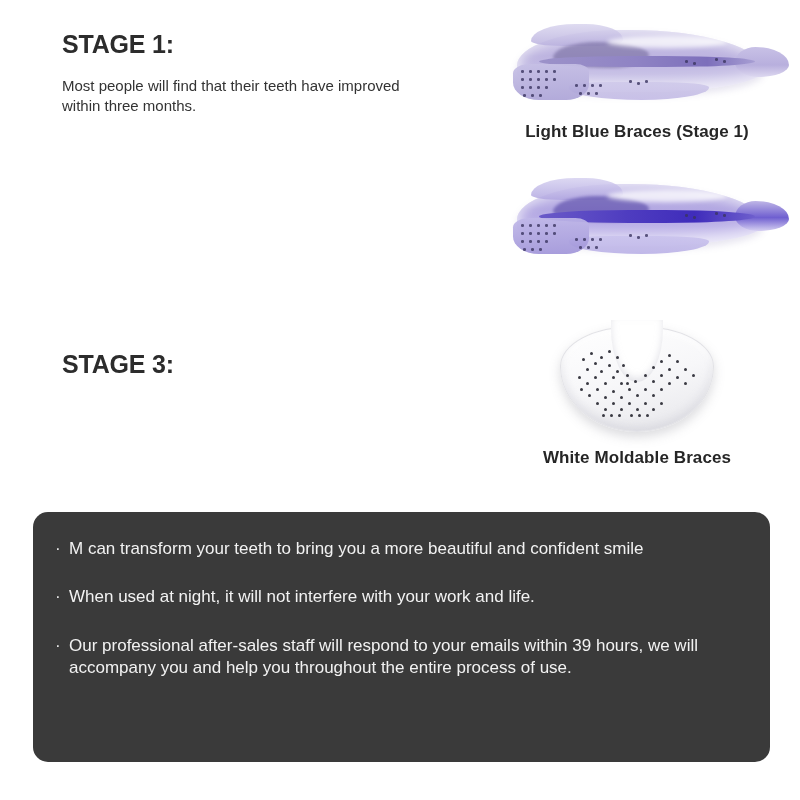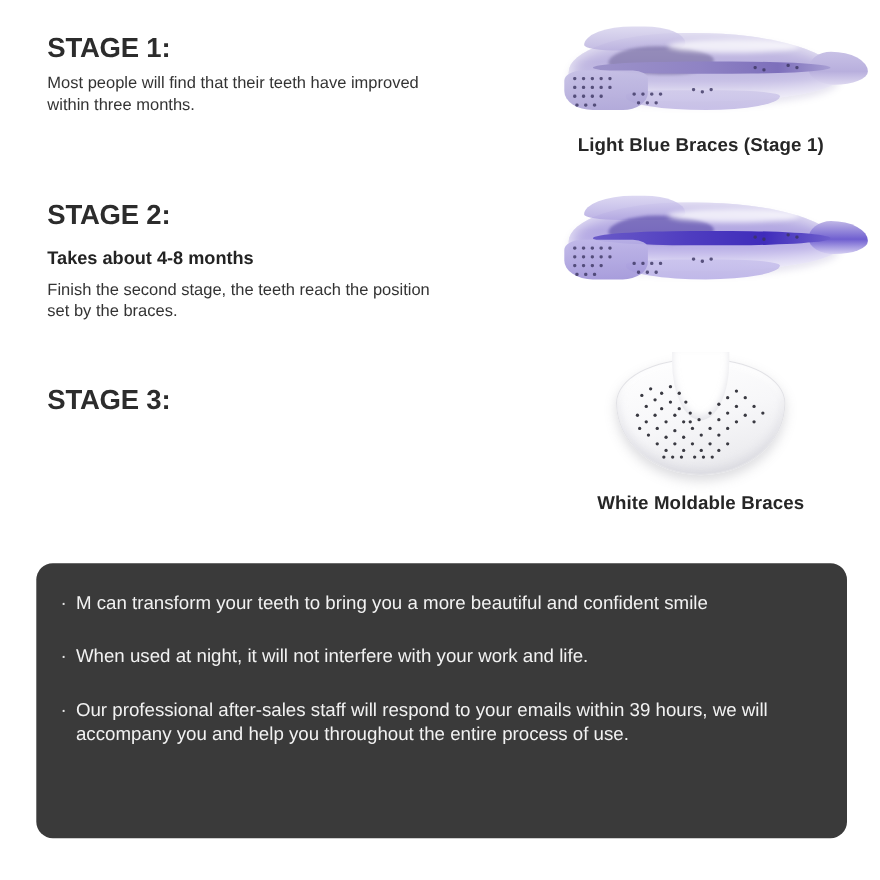--- a/index.html
+++ b/index.html
@@ -16,21 +16,21 @@
     position: relative;
     width: 800px;
     height: 800px;
     background: #ffffff;
     overflow: hidden;
   }
 
   
   .stage-block {
     position: absolute;
-    left: 43px;
+    left: 62px;
     width: 370px;
   }
   #stage-1 { top: 30px; }
   #stage-2 { top: 182px; }
   #stage-3 { top: 350px; }
 
   .stage-title {
     font-size: 25px;
     font-weight: bold;
     letter-spacing: -0.2px;
@@ -45,21 +45,21 @@
     color: #232323;
     margin-top: 15px;
     line-height: 1.25;
     white-space: nowrap;
   }
 
   .stage-body {
     font-size: 15px;
     color: #333333;
     line-height: 1.31;
-    margin-top: 8px;
+    margin-top: 18px;
     max-width: 350px;
   }
 
   #stage-3 .stage-body { margin-top: 22px; }
 
   
   .product {
     position: absolute;
     width: 300px;
     left: 487px;
@@ -284,25 +284,20 @@
 </head>
 <body>
 
 <div id="page">
 
   <div class="stage-block" id="stage-1">
     <div class="stage-title">STAGE 1:</div>
     <div class="stage-body">Most people will find that their teeth have improved within three months.</div>
   </div>
 
-  <div class="stage-block" id="stage-2">
-    <div class="stage-title">STAGE 2:</div>
-    <div class="stage-sub">Takes about 4-8 months</div>
-    <div class="stage-body">Finish the second stage, the teeth reach the position set by the braces.</div>
-  </div>
 
   <div class="stage-block" id="stage-3">
     <div class="stage-title">STAGE 3:</div>
   </div>
 
   <div class="product" id="product-1">
     <div class="product-figure">
       <div class="mg mg-light">
         <div class="mg-body"></div>
         <div class="mg-crest"></div>

